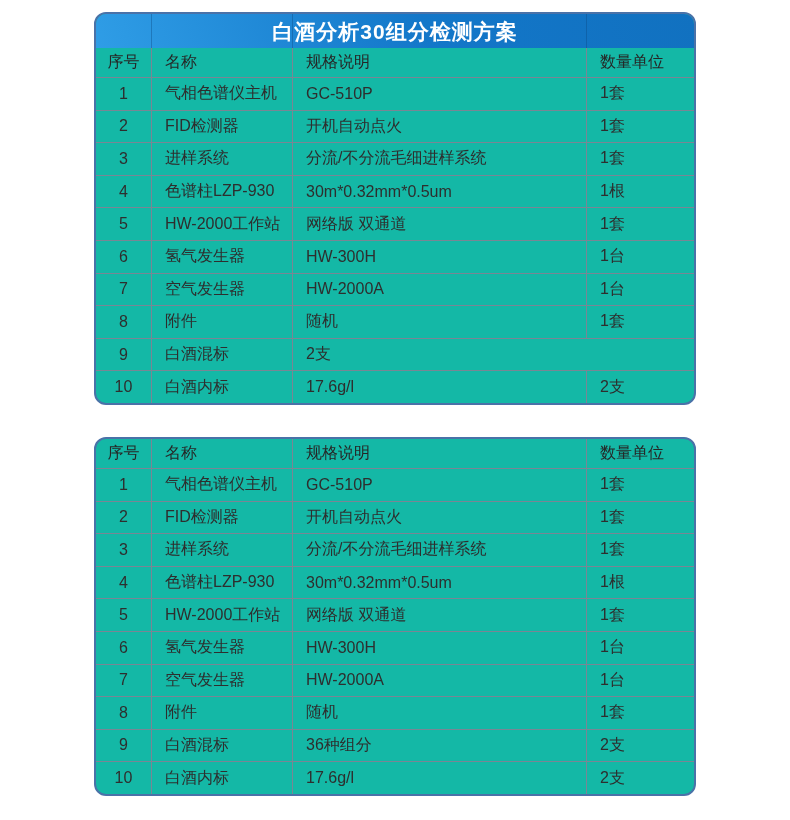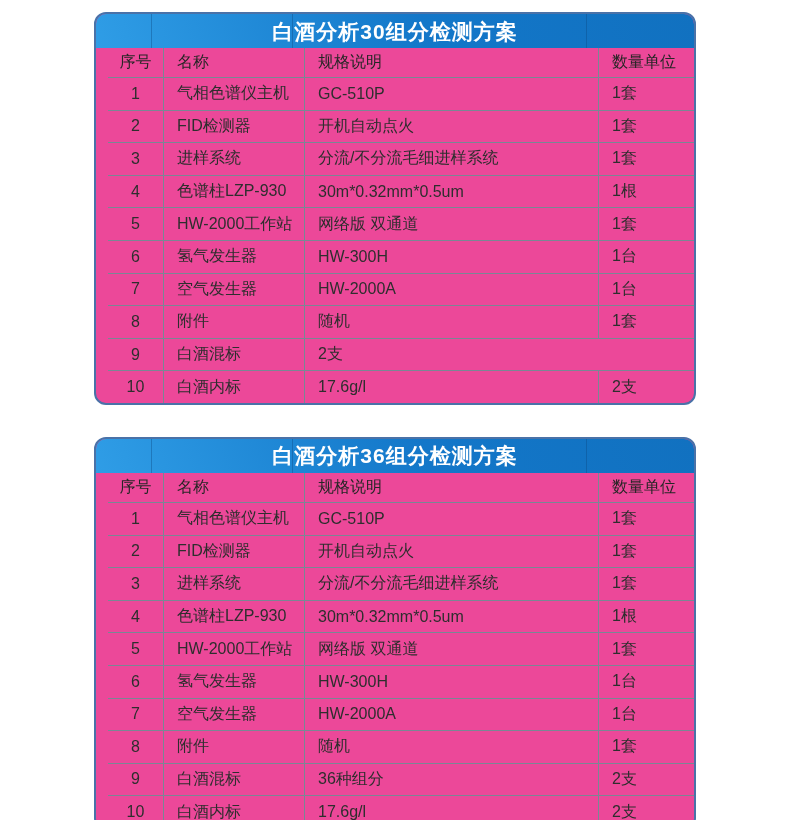--- a/index.html
+++ b/index.html
@@ -7,36 +7,36 @@
     width:790px;height:820px;background:#ffffff;
     font-family:"Liberation Sans","DejaVu Sans",sans-serif;
     color:#2e2e2e;
   }
   .wrap{padding-top:12px;display:flex;flex-direction:column;align-items:center;}
   .tbl{
     width:598px;
     border:2px solid var(--border,#4a72a8);
     border-radius:12px;
     overflow:hidden;
-    background:#ec4899;
+    background:#14b8a6;
   }
   .tbl + .tbl{margin-top:32px;}
 
   .title-band{
     position:relative;height:34px;
     background:linear-gradient(70deg,var(--g1,#2f9de6) 0%,var(--g2,#1377c9) 55%,var(--g3,#1171c0) 100%);
     display:flex;align-items:center;justify-content:center;
   }
   .title{
     margin:0;font-size:21px;font-weight:bold;color:#ffffff;letter-spacing:1px;line-height:1;
   }
   .vdiv{position:absolute;top:0;bottom:0;width:1px;background:rgba(10,70,130,0.38);}
   .vdiv.d1{left:55px}.vdiv.d2{left:196px}.vdiv.d3{left:490px}
 
-  .grid{display:grid;grid-template-columns:55px 141px 294px 1fr;margin-left:12px;}
+  .grid{display:grid;grid-template-columns:55px 141px 294px 1fr;}
   .header-row{height:29px;}
   .row{height:31.6px;border-top:1px solid var(--grid,#7a8694);}
   .cell{display:flex;align-items:center;font-size:16px;overflow:hidden;white-space:nowrap;}
   .cell.num{justify-content:center;}
   .cell.txt{padding-left:13px;}
   .cell + .cell{border-left:1px solid var(--grid,#7a8694);}
   .header-row .cell{color:#262626;}
 </style>
 </head>
 <body style="--g1: #2f9de6; --g2: #1377c9; --g3: #1171c0; --border: #4a72a8; --grid: #7a8694;">
@@ -113,26 +113,20 @@
         <div class="grid row">
           <div class="cell num">10</div>
           <div class="cell txt">白酒内标</div>
           <div class="cell txt">17.6g/l</div>
           <div class="cell txt">2支</div>
         </div>
       </div>
   </section>
 
   <section class="tbl">
-    <div class="title-band">
-      <span class="vdiv d1"></span>
-      <span class="vdiv d2"></span>
-      <span class="vdiv d3"></span>
-      <h2 class="title">白酒分析36组分检测方案</h2>
-    </div>
     <div class="grid header-row">
       <div class="cell num">序号</div>
       <div class="cell txt">名称</div>
       <div class="cell txt">规格说明</div>
       <div class="cell txt">数量单位</div>
     </div>
     <div>
         <div class="grid row">
           <div class="cell num">1</div>
           <div class="cell txt">气相色谱仪主机</div>

